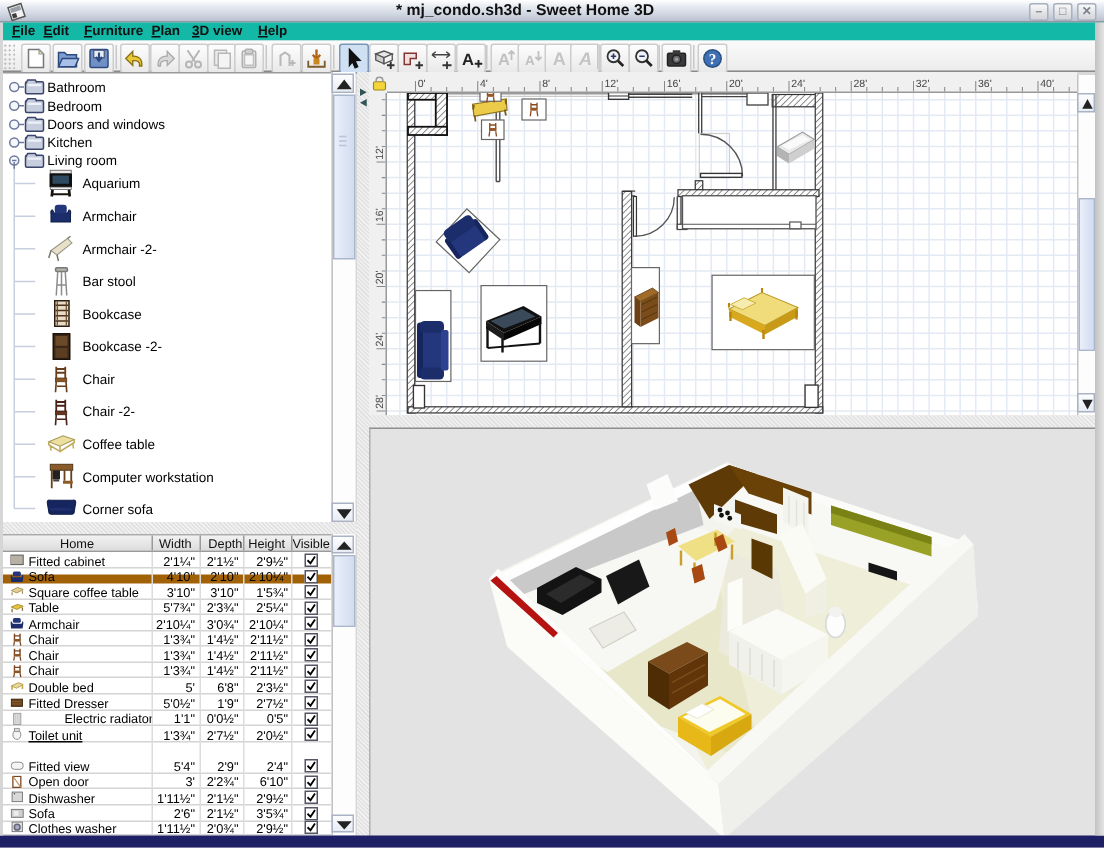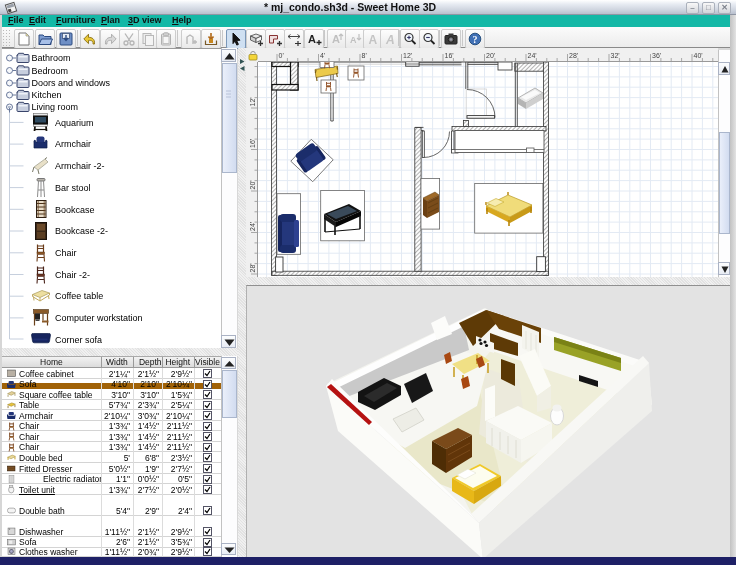--- a/index.html
+++ b/index.html
@@ -346,21 +346,21 @@
 <div class="abs" style="left:159.6px;top:1px;width:32.30000000000001px;text-align:center;font-size:8.5px;color:#111;">Height</div>
 <div class="abs" style="left:191.9px;top:1px;width:27.099999999999994px;text-align:center;font-size:8.5px;color:#111;">Visible</div>
 <div class="abs" style="left:98.8px;top:1px;width:1px;height:10px;background:#9a9a9a;"></div>
 <div class="abs" style="left:131.0px;top:1px;width:1px;height:10px;background:#9a9a9a;"></div>
 <div class="abs" style="left:159.6px;top:1px;width:1px;height:10px;background:#9a9a9a;"></div>
 <div class="abs" style="left:191.9px;top:1px;width:1px;height:10px;background:#9a9a9a;"></div>
 <div class="abs" style="left:0;top:12.00px;width:219px;height:10.56px;border-bottom:1px solid #d4d4d4;box-sizing:border-box;">
 <svg style="position:absolute;left:5px;top:1px" width="9" height="9" viewBox="0 0 8.5 8.5">
           <rect x="0" y="1" width="8" height="6" fill="#b8b0a4" stroke="#555" stroke-width="0.6"></rect>
         </svg>
-<div style="position:absolute;left:17px;top:0.5px;font-size:8.5px;white-space:nowrap;">Coffee cabinet</div>
+<div style="position:absolute;left:17px;top:0.5px;font-size:8.5px;white-space:nowrap;">Fitted cabinet</div>
 <div style="position:absolute;left:60px;top:0.5px;width:68px;text-align:right;font-size:8.5px;">2'1¼"</div>
 <div style="position:absolute;left:100px;top:0.5px;width:57px;text-align:right;font-size:8.5px;">2'1½"</div>
 <div style="position:absolute;left:130px;top:0.5px;width:60px;text-align:right;font-size:8.5px;">2'9½"</div>
 <div style="position:absolute;left:201px;top:1px;width:7px;height:7px;border:1px solid #556;background:#fff;">
           <svg width="7" height="7" viewBox="0 0 7 7" style="position:absolute;left:0;top:0">
             <path d="M1 3.5 L3 5.5 L6 1" stroke="#000" stroke-width="1.2" fill="none"></path>
           </svg>
         </div>
 </div>
 <div class="abs" style="left:0;top:22.56px;width:219px;height:10.56px;border-bottom:6px solid #a16207;box-sizing:border-box;">
@@ -529,24 +529,39 @@
 <div style="position:absolute;left:201px;top:1px;width:7px;height:7px;border:1px solid #556;background:#fff;">
           <svg width="7" height="7" viewBox="0 0 7 7" style="position:absolute;left:0;top:0">
             <path d="M1 3.5 L3 5.5 L6 1" stroke="#000" stroke-width="1.2" fill="none"></path>
           </svg>
         </div>
 </div>
 <div class="abs" style="left:0;top:149.28px;width:219px;height:10.56px;border-bottom:1px solid #d4d4d4;box-sizing:border-box;">
 <svg style="position:absolute;left:5px;top:1px" width="9" height="9" viewBox="0 0 8.5 8.5">
           <rect x="0.5" y="2" width="7.5" height="4.5" rx="2" fill="#f4f4f4" stroke="#888" stroke-width="0.6"></rect>
         </svg>
-<div style="position:absolute;left:17px;top:0.5px;font-size:8.5px;white-space:nowrap;">Double bath</div>
+<div style="position:absolute;left:17px;top:0.5px;font-size:8.5px;white-space:nowrap;">Fitted view</div>
 <div style="position:absolute;left:60px;top:0.5px;width:68px;text-align:right;font-size:8.5px;">5'4"</div>
 <div style="position:absolute;left:100px;top:0.5px;width:57px;text-align:right;font-size:8.5px;">2'9"</div>
 <div style="position:absolute;left:130px;top:0.5px;width:60px;text-align:right;font-size:8.5px;">2'4"</div>
+<div style="position:absolute;left:201px;top:1px;width:7px;height:7px;border:1px solid #556;background:#fff;">
+          <svg width="7" height="7" viewBox="0 0 7 7" style="position:absolute;left:0;top:0">
+            <path d="M1 3.5 L3 5.5 L6 1" stroke="#000" stroke-width="1.2" fill="none"></path>
+          </svg>
+        </div>
+</div>
+<div class="abs" style="left:0;top:159.84px;width:219px;height:10.56px;border-bottom:1px solid #d4d4d4;box-sizing:border-box;">
+<svg style="position:absolute;left:5px;top:1px" width="9" height="9" viewBox="0 0 8.5 8.5">
+          <path d="M1.5 0.5 h5 v7 h-5 z" fill="#fff" stroke="#7a4520" stroke-width="0.8"></path>
+          <path d="M1.5 0.5 L6.5 7.5" stroke="#b88a50" stroke-width="0.7"></path>
+        </svg>
+<div style="position:absolute;left:17px;top:0.5px;font-size:8.5px;white-space:nowrap;">Open door</div>
+<div style="position:absolute;left:60px;top:0.5px;width:68px;text-align:right;font-size:8.5px;">3'</div>
+<div style="position:absolute;left:100px;top:0.5px;width:57px;text-align:right;font-size:8.5px;">2'2¾"</div>
+<div style="position:absolute;left:130px;top:0.5px;width:60px;text-align:right;font-size:8.5px;">6'10"</div>
 <div style="position:absolute;left:201px;top:1px;width:7px;height:7px;border:1px solid #556;background:#fff;">
           <svg width="7" height="7" viewBox="0 0 7 7" style="position:absolute;left:0;top:0">
             <path d="M1 3.5 L3 5.5 L6 1" stroke="#000" stroke-width="1.2" fill="none"></path>
           </svg>
         </div>
 </div>
 <div class="abs" style="left:0;top:170.40px;width:219px;height:10.56px;border-bottom:1px solid #d4d4d4;box-sizing:border-box;">
 <svg style="position:absolute;left:5px;top:1px" width="9" height="9" viewBox="0 0 8.5 8.5">
           <rect x="1" y="1" width="6.5" height="6" fill="#d8d8d8" stroke="#777" stroke-width="0.6"></rect>
           <circle cx="2.5" cy="2" r="0.5" fill="#555"></circle>

